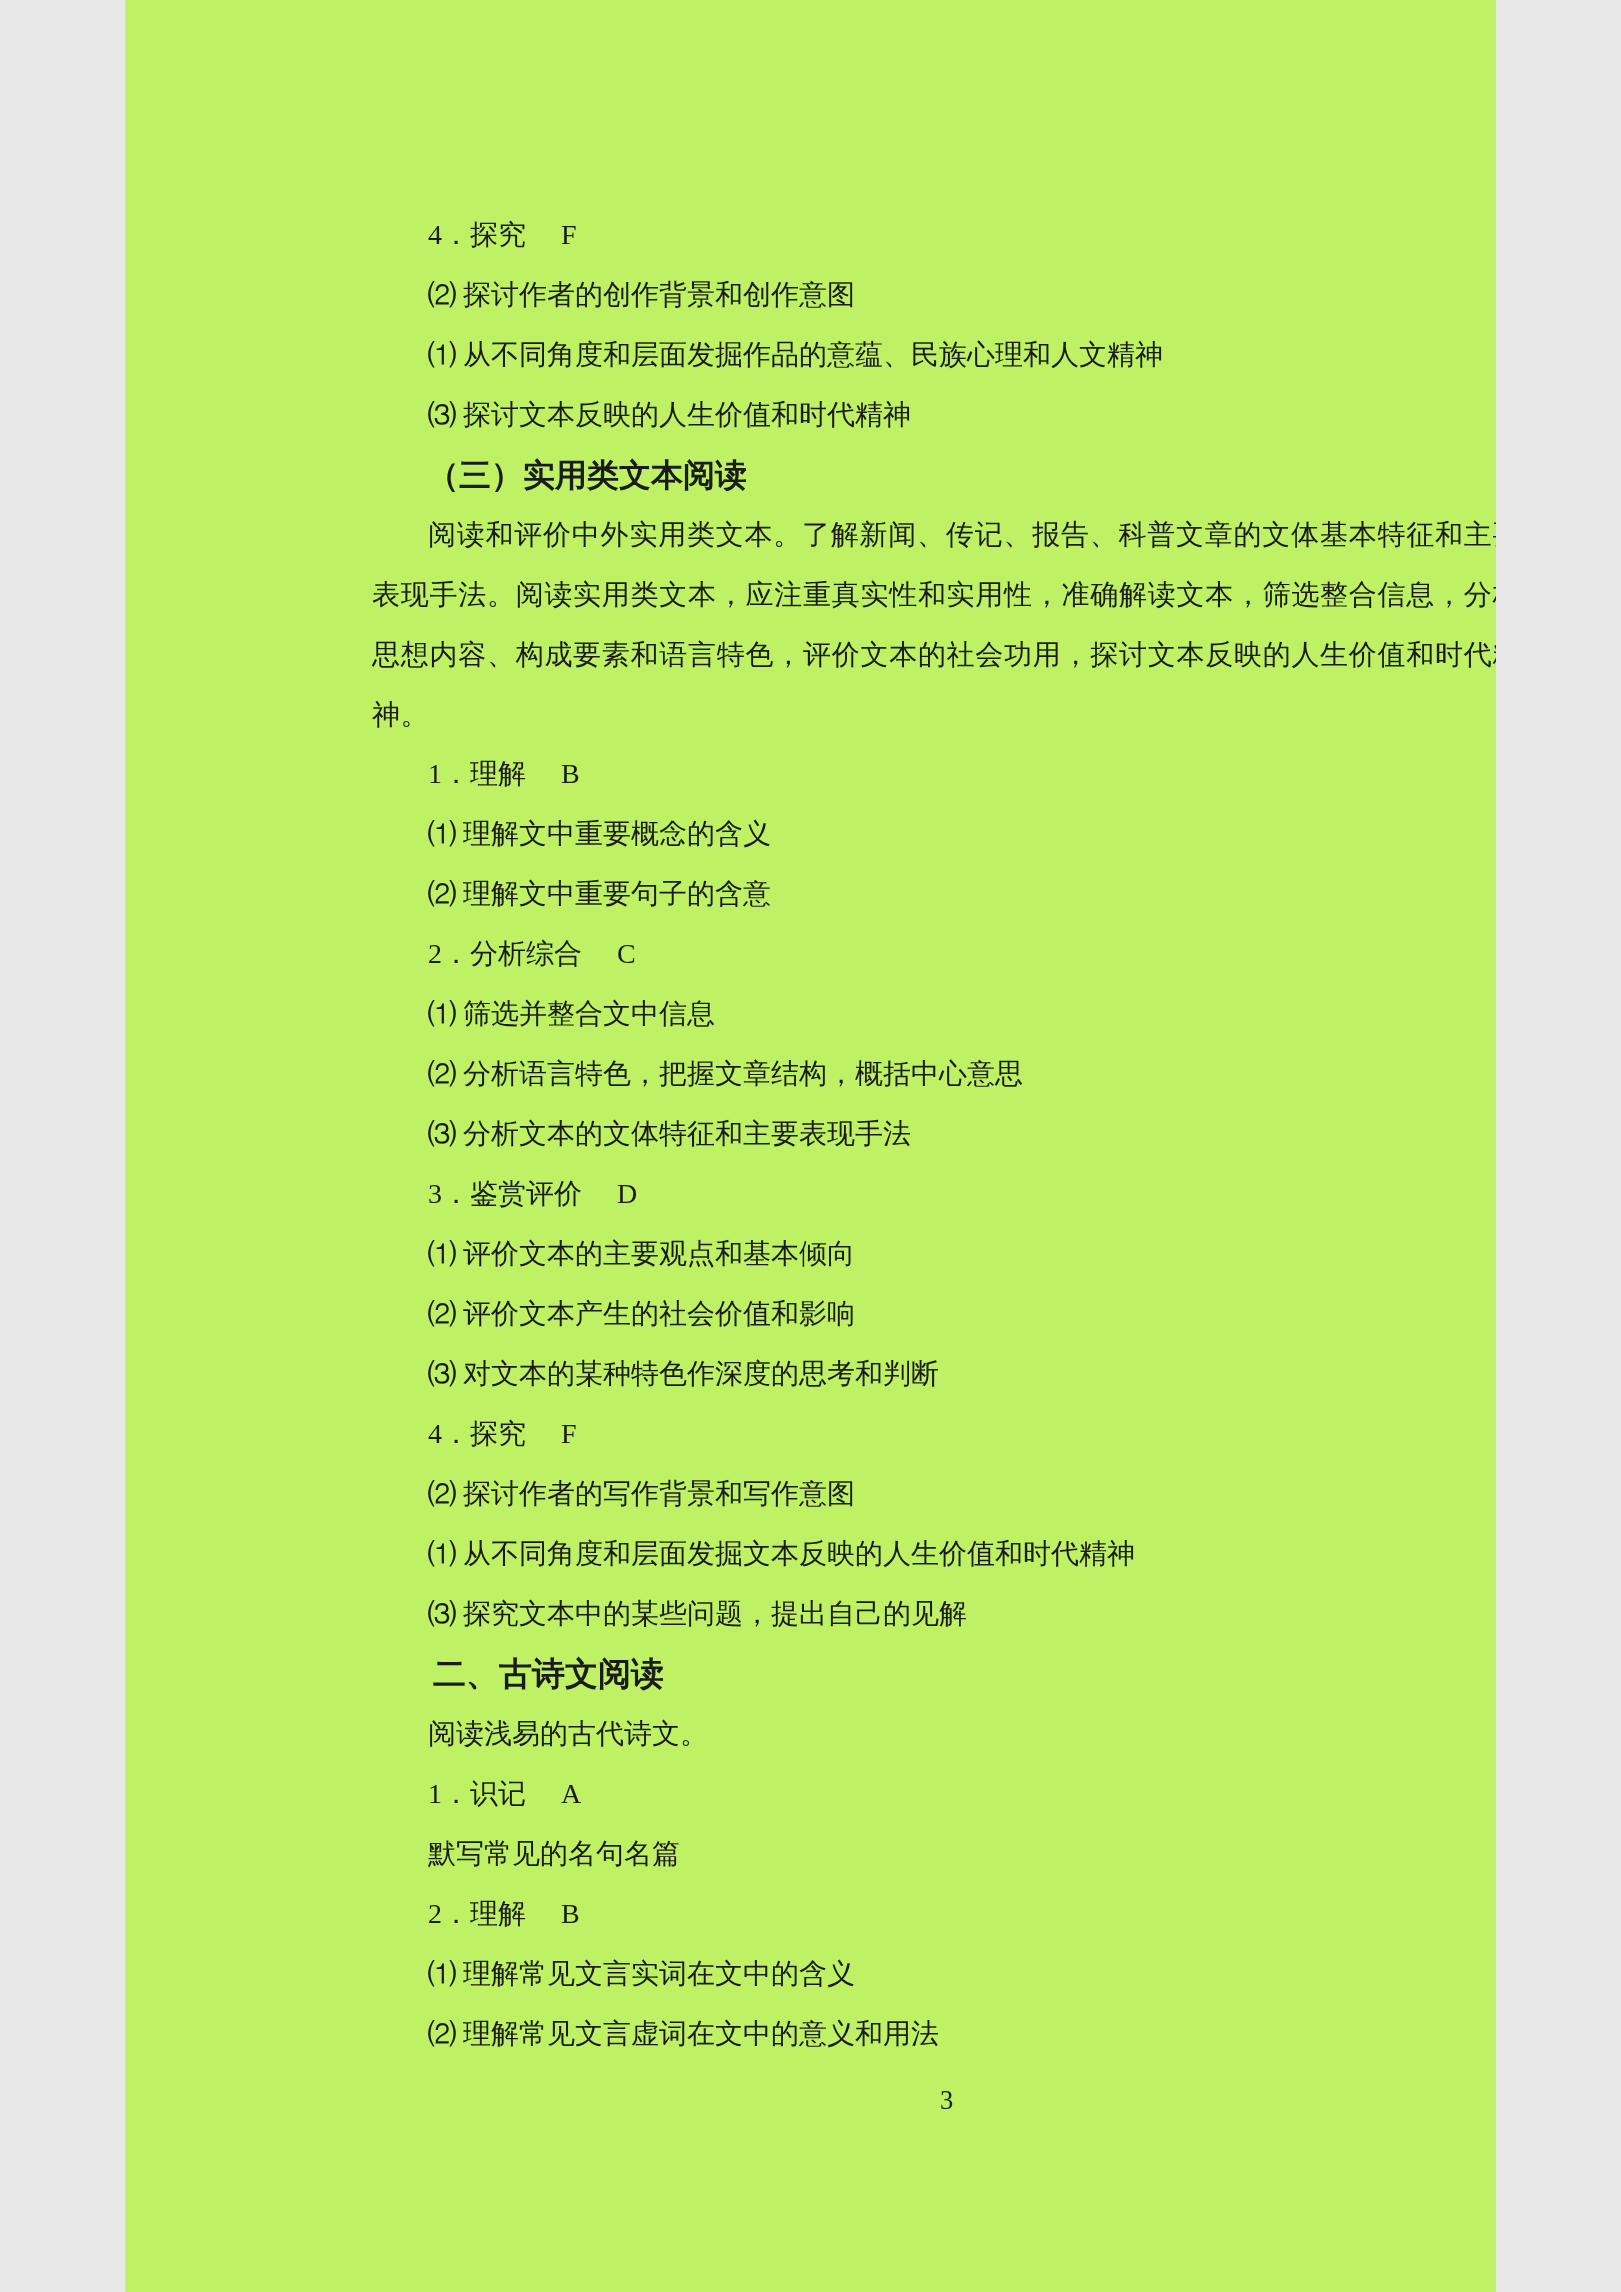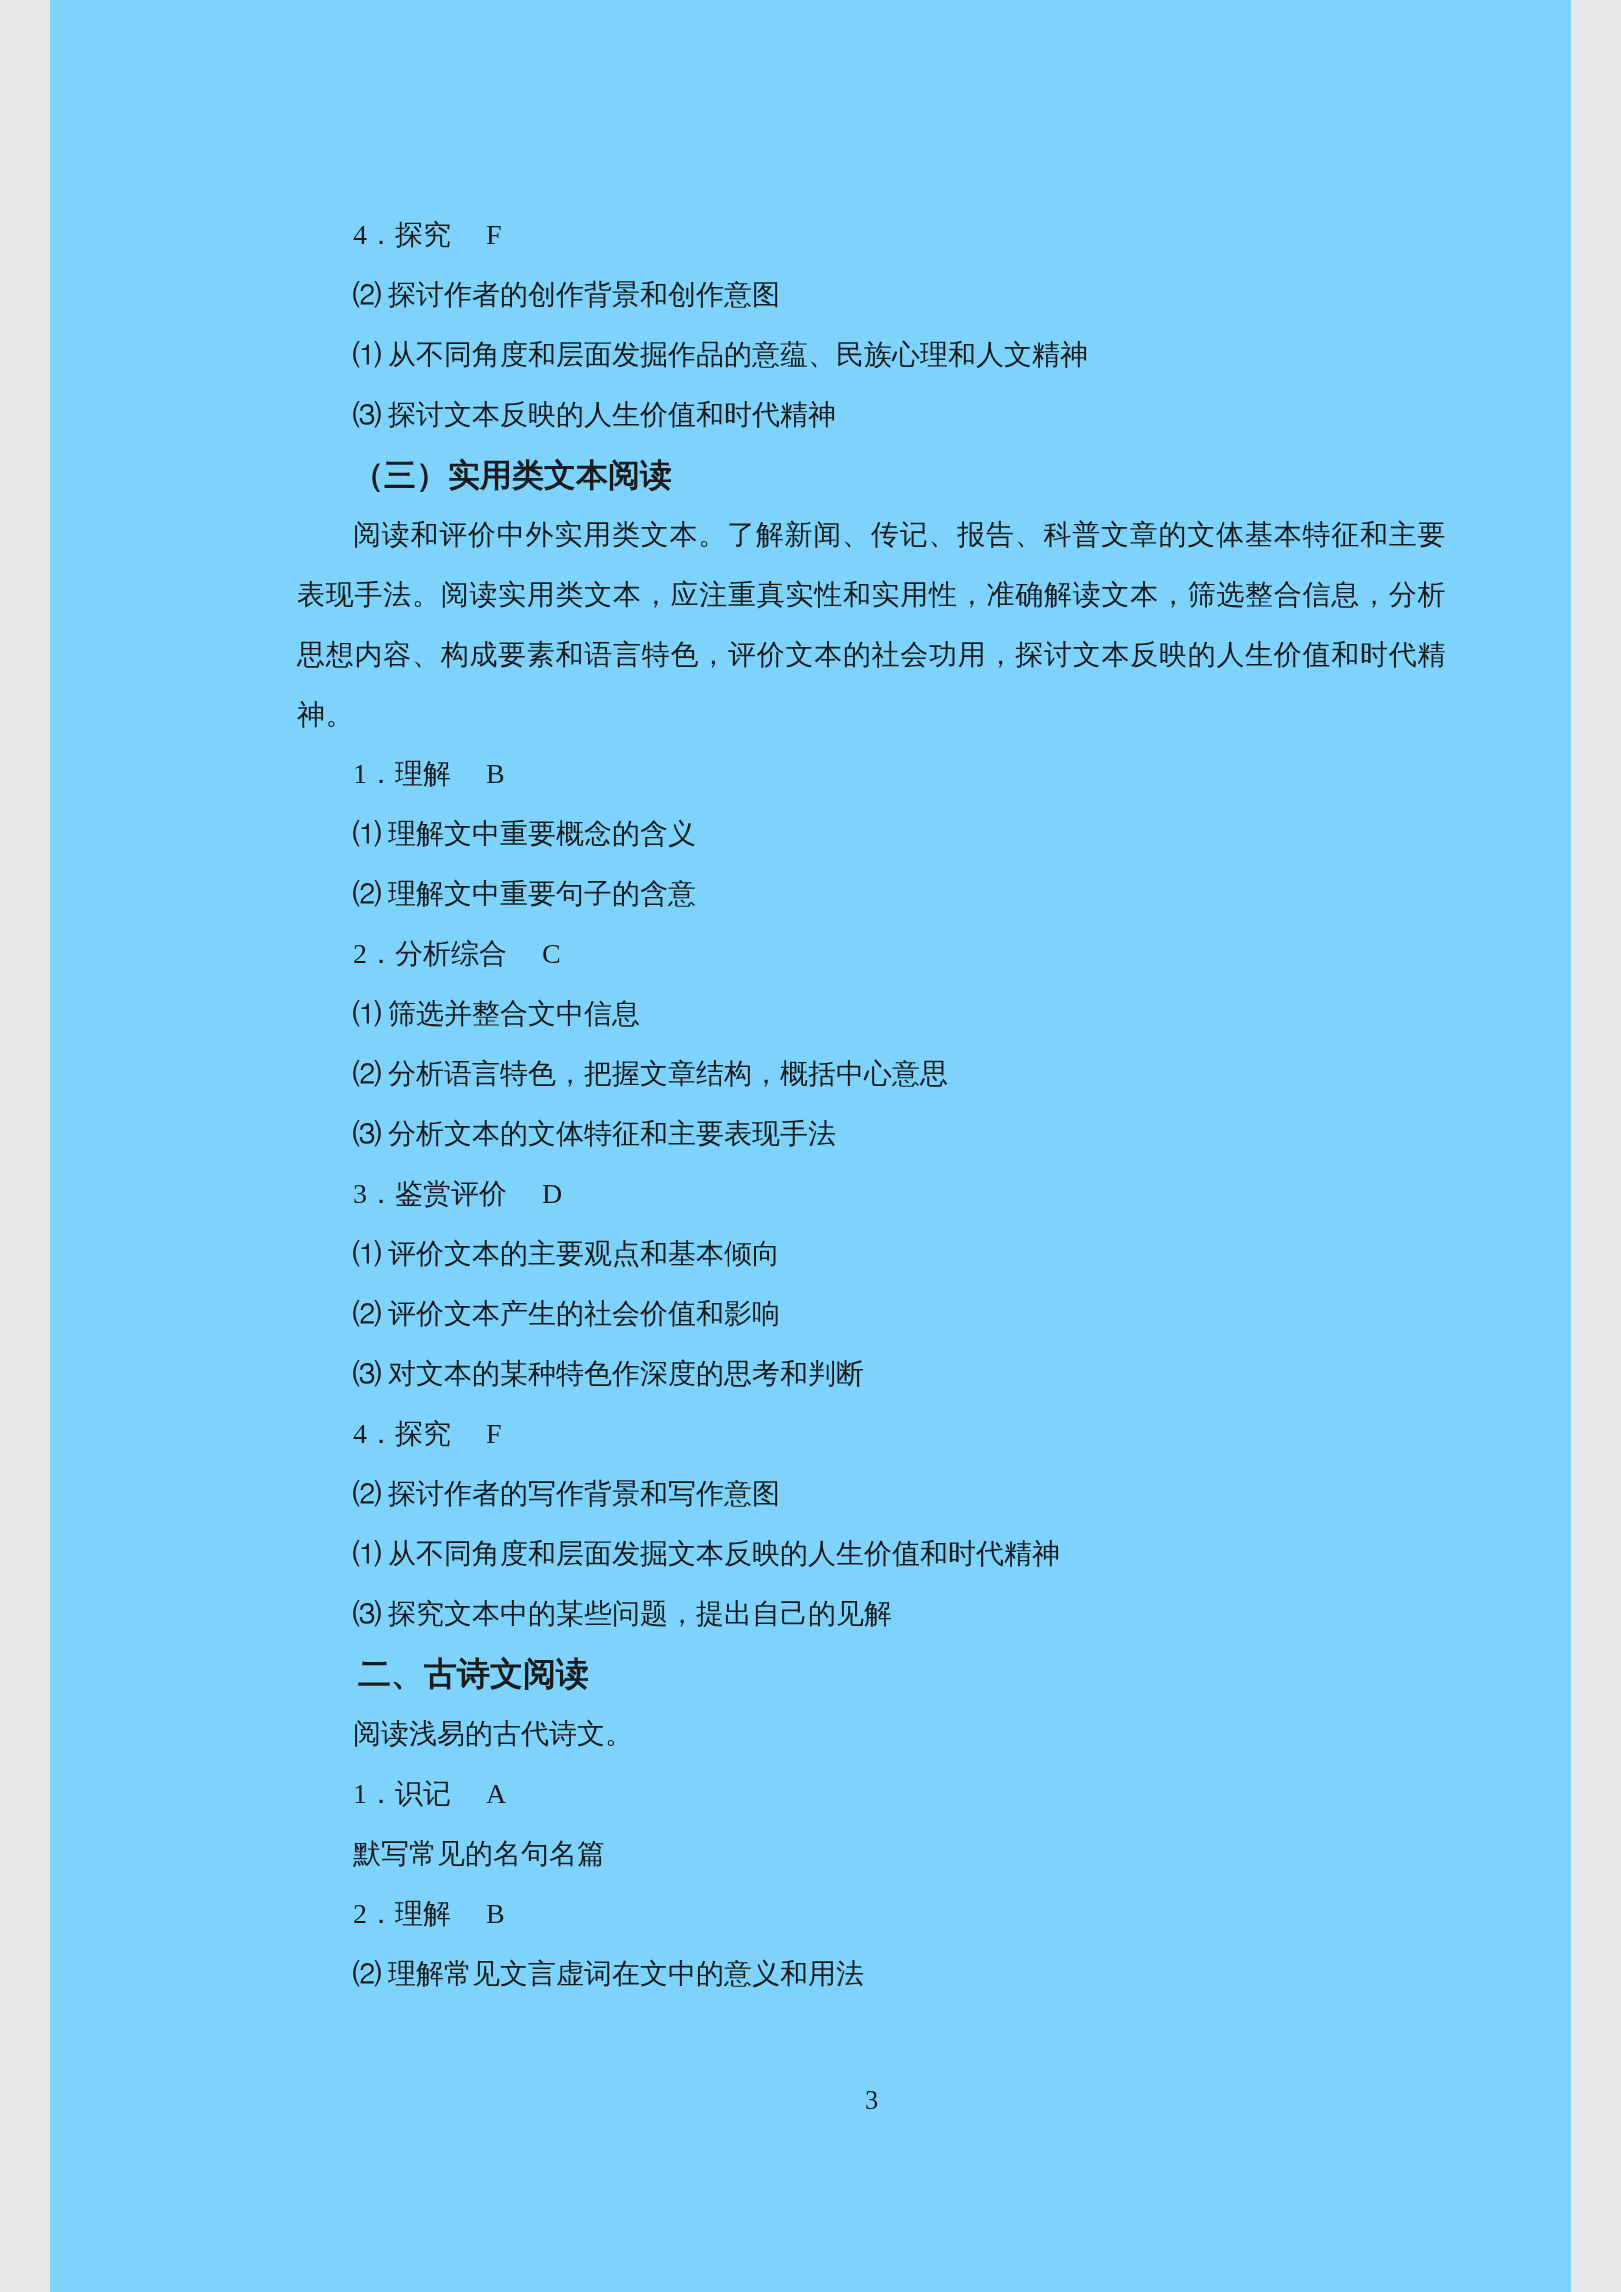--- a/index.html
+++ b/index.html
@@ -1,21 +1,21 @@
 <!DOCTYPE html>
 <html><head>
 <meta charset="utf-8">
 <title>Document</title>
 <style>
   html,body{margin:0;padding:0;background:#e8e8e8;}
   .page{
     position:relative;
-    width:1521px;height:2293px;
+    width:1371px;height:2293px;
     margin:0 auto;
-    background:#7dd3fc;
+    background:#bef264;
     color:#1b1b1b;
     font-family:"Liberation Serif","DejaVu Serif",serif;
     overflow:hidden;
   }
   .content{
     position:absolute;
     left:247px;top:205px;
     width:1149px;
   }
   .row{
@@ -78,17 +78,18 @@
       <div class="row item">⑶ 对文本的某种特色作深度的思考和判断</div>
       <div class="row item">4．探究　 F</div>
       <div class="row item">⑵ 探讨作者的写作背景和写作意图</div>
       <div class="row item">⑴ 从不同角度和层面发掘文本反映的人生价值和时代精神</div>
       <div class="row item">⑶ 探究文本中的某些问题，提出自己的见解</div>
       <div class="row h2">二、古诗文阅读</div>
       <div class="row item">阅读浅易的古代诗文。</div>
       <div class="row item">1．识记　 A</div>
       <div class="row item">默写常见的名句名篇</div>
       <div class="row item">2．理解　 B</div>
+      <div class="row item">⑴ 理解常见文言实词在文中的含义</div>
       <div class="row item">⑵ 理解常见文言虚词在文中的意义和用法</div>
     </div>
   <div class="footer">3</div>
 </div>
 
 
 </body></html>

